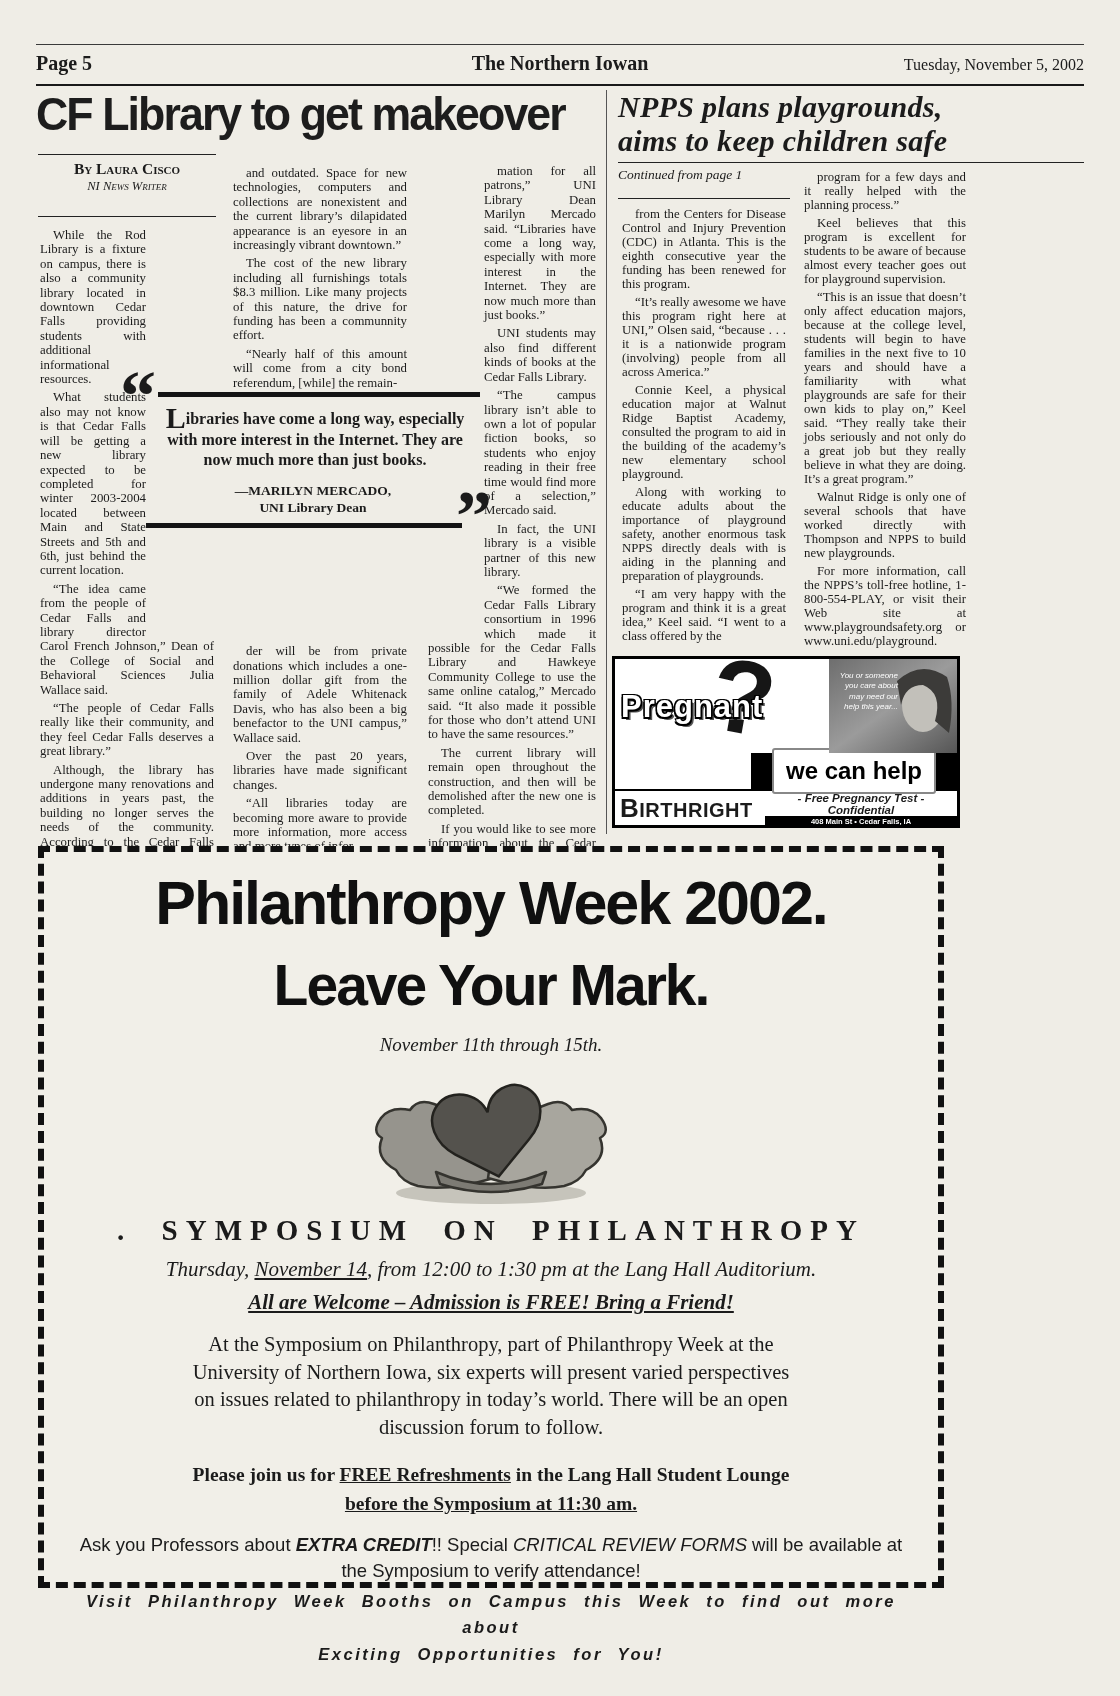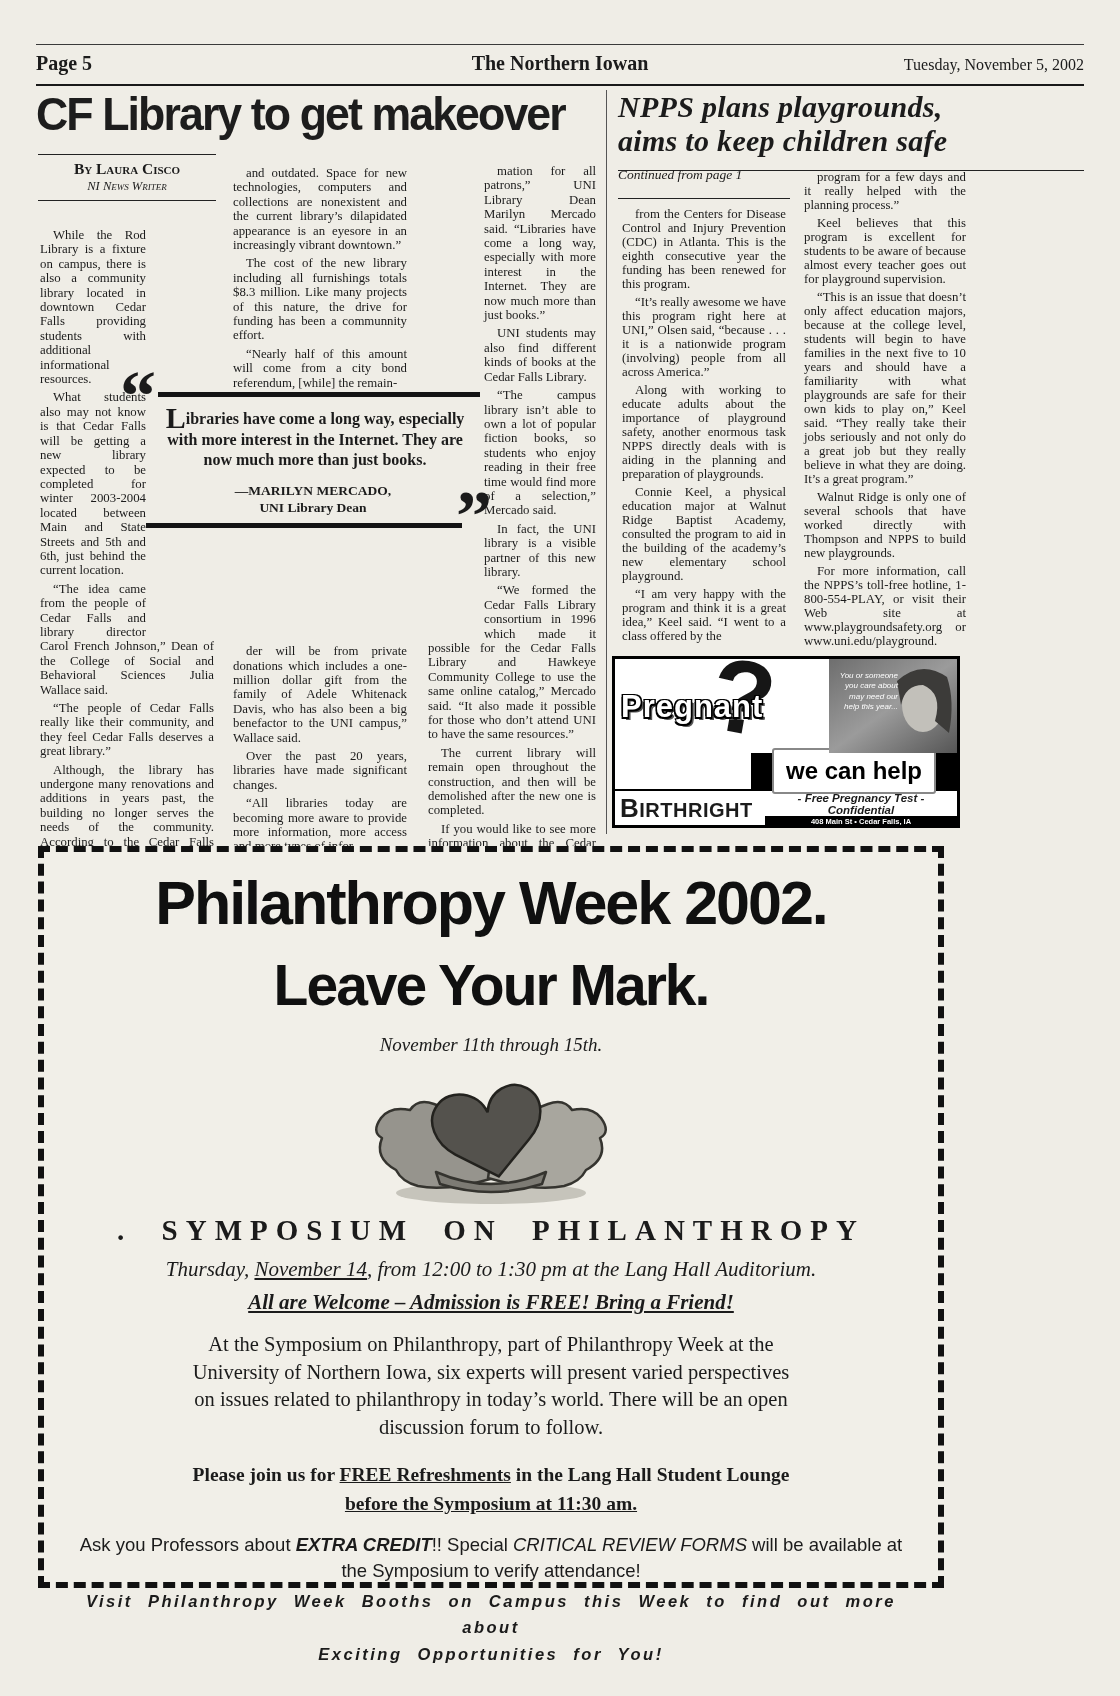--- a/index.html
+++ b/index.html
@@ -9,21 +9,21 @@
   
   .rule-top{position:absolute;left:36px;top:44px;width:1048px;height:1px;background:#3a3a3a}
   .page-header{position:absolute;left:36px;top:52px;width:1048px;display:grid;grid-template-columns:1fr auto 1fr;align-items:baseline}
   .ph-page{font-weight:bold;font-size:20px;text-align:left}
   .ph-masthead{font-weight:bold;font-size:20px;text-align:right}
   .ph-date{font-size:16px;text-align:right}
   .rule-header{position:absolute;left:36px;top:84px;width:1048px;height:2px;background:#191919}
 
   
   .lib-headline{position:absolute;left:36px;top:86px;width:570px;font-family:"Liberation Sans",sans-serif;font-weight:bold;font-size:47px;letter-spacing:-2px;transform:scaleX(.95);transform-origin:left top;white-space:nowrap;color:#1d1d1d}
-  .byline-box{position:absolute;left:38px;top:154px;width:178px;text-align:center;border-top:1.5px solid #222;border-bottom:1.5px solid #222;padding:5px 0 6px}
+  .byline-box{position:absolute;left:38px;top:154px;width:178px;text-align:center;border-top:1.5px solid #222;border-bottom:1.5px solid #222;padding:5px 0 22px}
   .byline-name{font-variant:small-caps;font-weight:bold;font-size:15.5px}
   .byline-title{font-variant:small-caps;font-style:italic;font-size:12.5px;margin-top:1px}
 
   .newscol{position:absolute;font-size:12.8px;line-height:14.4px;text-align:justify}
   .newscol p{margin:4px;text-indent:13px}
   .col1{left:36px;top:224px;width:182px}
   .col2{left:229px;top:162px;width:182px}
   .col3{left:424px;top:160px;width:176px}
   .intrude-right{float:right;width:72px;height:246px;margin-top:158px}
   .intrude-left{float:left;width:60px;height:246px;margin-top:232px}
@@ -34,21 +34,21 @@
   .pq-bar-top{height:5px;background:#141414;margin-left:12px}
   .pq-bar-bottom{height:5px;background:#141414;margin-right:18px;margin-top:7px}
   .pq-text{font-weight:bold;font-size:16px;line-height:20.5px;text-align:center;padding:11px 4px 2px 8px}
   .pq-initial{font-size:30px;line-height:20px;vertical-align:-4px}
   .pq-attr{font-weight:bold;font-size:13.5px;text-align:center;margin-top:9px;line-height:17px}
   .pq-open{position:absolute;left:-26px;top:-32px;font-size:72px;font-weight:bold;line-height:1}
   .pq-close{position:absolute;right:-12px;bottom:-24px;font-size:72px;font-weight:bold;line-height:1}
 
   
   .vrule{position:absolute;left:606px;top:90px;width:1px;height:744px;background:#555}
-  .npps-headline{position:absolute;left:618px;top:90px;width:466px;font-style:italic;font-weight:bold;font-size:30px;line-height:34px;letter-spacing:.3px;border-bottom:1.5px solid #222;padding-bottom:12px}
+  .npps-headline{position:absolute;left:618px;top:90px;width:466px;font-style:italic;font-weight:bold;font-size:30px;line-height:34px;letter-spacing:.3px;border-bottom:1.5px solid #222;padding-bottom:4px}
   .npps-col1{left:618px;top:166px;width:172px;line-height:14px}
   .npps-col2{left:800px;top:166px;width:170px;line-height:14px}
   .continued{font-style:italic;font-size:13.5px;border-bottom:1px solid #222;padding:2px 0 16px;margin-bottom:8px;text-align:left}
 
   
   .b-ad{position:absolute;left:612px;top:656px;width:348px;height:172px;border:3px solid #000;background:#fff;font-family:"Liberation Sans",sans-serif;overflow:hidden}
   .b-top{display:flex;height:94px}
   .b-preg{flex:1;position:relative}
   .b-qmark{position:absolute;left:96px;top:-14px;font-size:104px;font-weight:bold;transform:rotate(10deg);color:#161616;line-height:1;z-index:1}
   .b-word{position:absolute;left:6px;top:30px;font-size:31px;font-weight:bold;letter-spacing:1px;color:#fff;z-index:2;
@@ -158,22 +158,22 @@
 <div class="npps-headline">
   <div>NPPS plans playgrounds,</div>
   <div>aims to keep children safe</div>
 </div>
 
 <div class="newscol npps-col1">
   <div class="continued">Continued from page 1</div>
   <div>
       <p>from the Centers for Disease Control and Injury Prevention (CDC) in Atlanta. This is the eighth consecutive year the funding has been renewed for this program.</p>
       <p>“It’s really awesome we have this program right here at UNI,” Olsen said, “because . . . it is a nationwide program (involving) people from all across America.”</p>
+      <p>Connie Keel, a physical education major at Walnut Ridge Baptist Academy, consulted the program to aid in the building of the academy’s new elementary school playground.</p>
       <p>Along with working to educate adults about the importance of playground safety, another enormous task NPPS directly deals with is aiding in the planning and preparation of playgrounds.</p>
-      <p>Connie Keel, a physical education major at Walnut Ridge Baptist Academy, consulted the program to aid in the building of the academy’s new elementary school playground.</p>
       <p>“I am very happy with the program and think it is a great idea,” Keel said. “I went to a class offered by the</p>
     </div>
 </div>
 
 <div class="newscol npps-col2">
   <div>
       <p>program for a few days and it really helped with the planning process.”</p>
       <p>Keel believes that this program is excellent for students to be aware of because almost every teacher goes out for playground supervision.</p>
       <p>“This is an issue that doesn’t only affect education majors, because at the college level, students will begin to have families in the next five to 10 years and should have a familiarity with what playgrounds are safe for their own kids to play on,” Keel said. “They really take their jobs seriously and not only do a great job but they really believe in what they are doing. It’s a great program.”</p>
       <p>Walnut Ridge is only one of several schools that have worked directly with Thompson and NPPS to build new playgrounds.</p>

